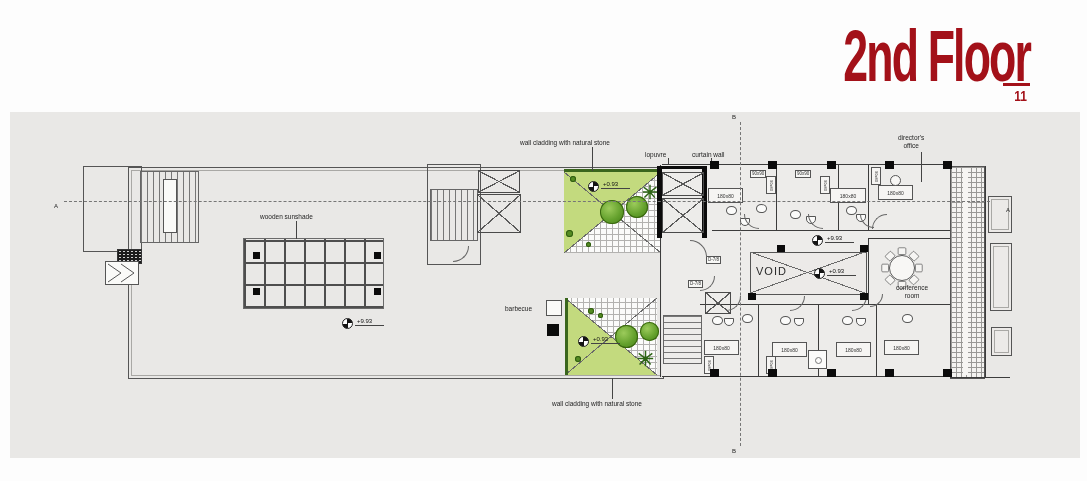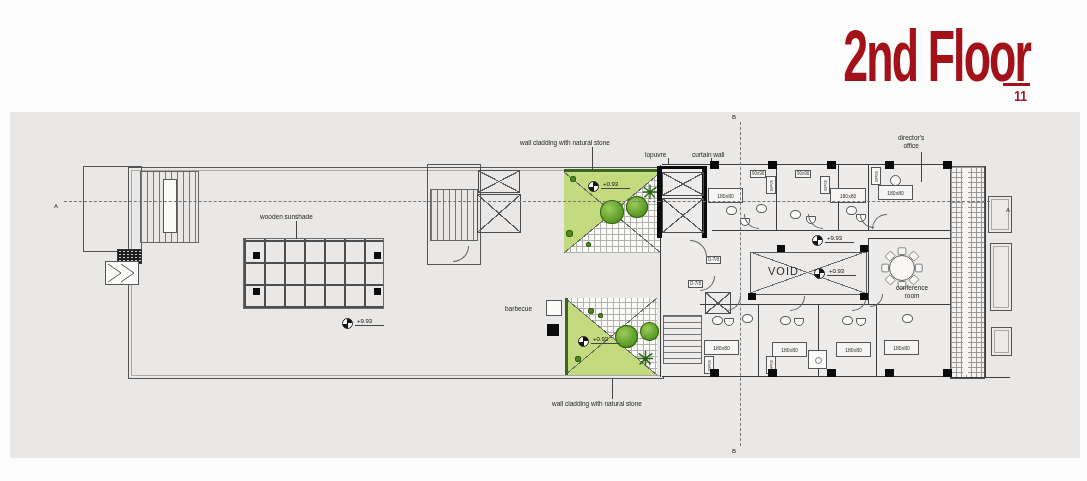--- a/index.html
+++ b/index.html
@@ -173,21 +173,21 @@
   <div class="xbox" style="left:662px;top:198px;width:40px;height:33px;"></div>
   <div class="stair-h" style="left:663px;top:315px;width:37px;height:47px;"></div>
   <div class="xbox" style="left:705px;top:292px;width:24px;height:20px;"></div>
   <div class="tag" style="left:706px;top:256px;">D-7/8</div>
   <div class="tag" style="left:688px;top:280px;">D-7/8</div>
   <div class="arc" style="left:690px;top:240px;width:16px;height:16px;"></div>
   <div class="arc" style="left:700px;top:276px;width:14px;height:14px;transform:rotate(90deg);"></div>
 
   <div class="obox" style="left:750px;top:252px;width:115px;height:41px;background:#eceae8;"></div>
   <div class="diag" style="left:750px;top:252px;width:115px;height:41px;"></div>
-  <div class="void-lbl" style="left:756px;top:265px;margin-left:12px;">VOID</div>
+  <div class="void-lbl" style="left:756px;top:265px;">VOID</div>
   <div class="lvl" style="left:812px;top:235px;">
     <span class="bm"></span>
     <span class="lvltx">+9.93</span>
   </div>
   <div class="lvl" style="left:814px;top:268px;">
     <span class="bm"></span>
     <span class="lvltx">+0.93</span>
   </div>
 
   <div class="bed" style="left:708px;top:188px;width:33px;height:13px;">180x80</div>

